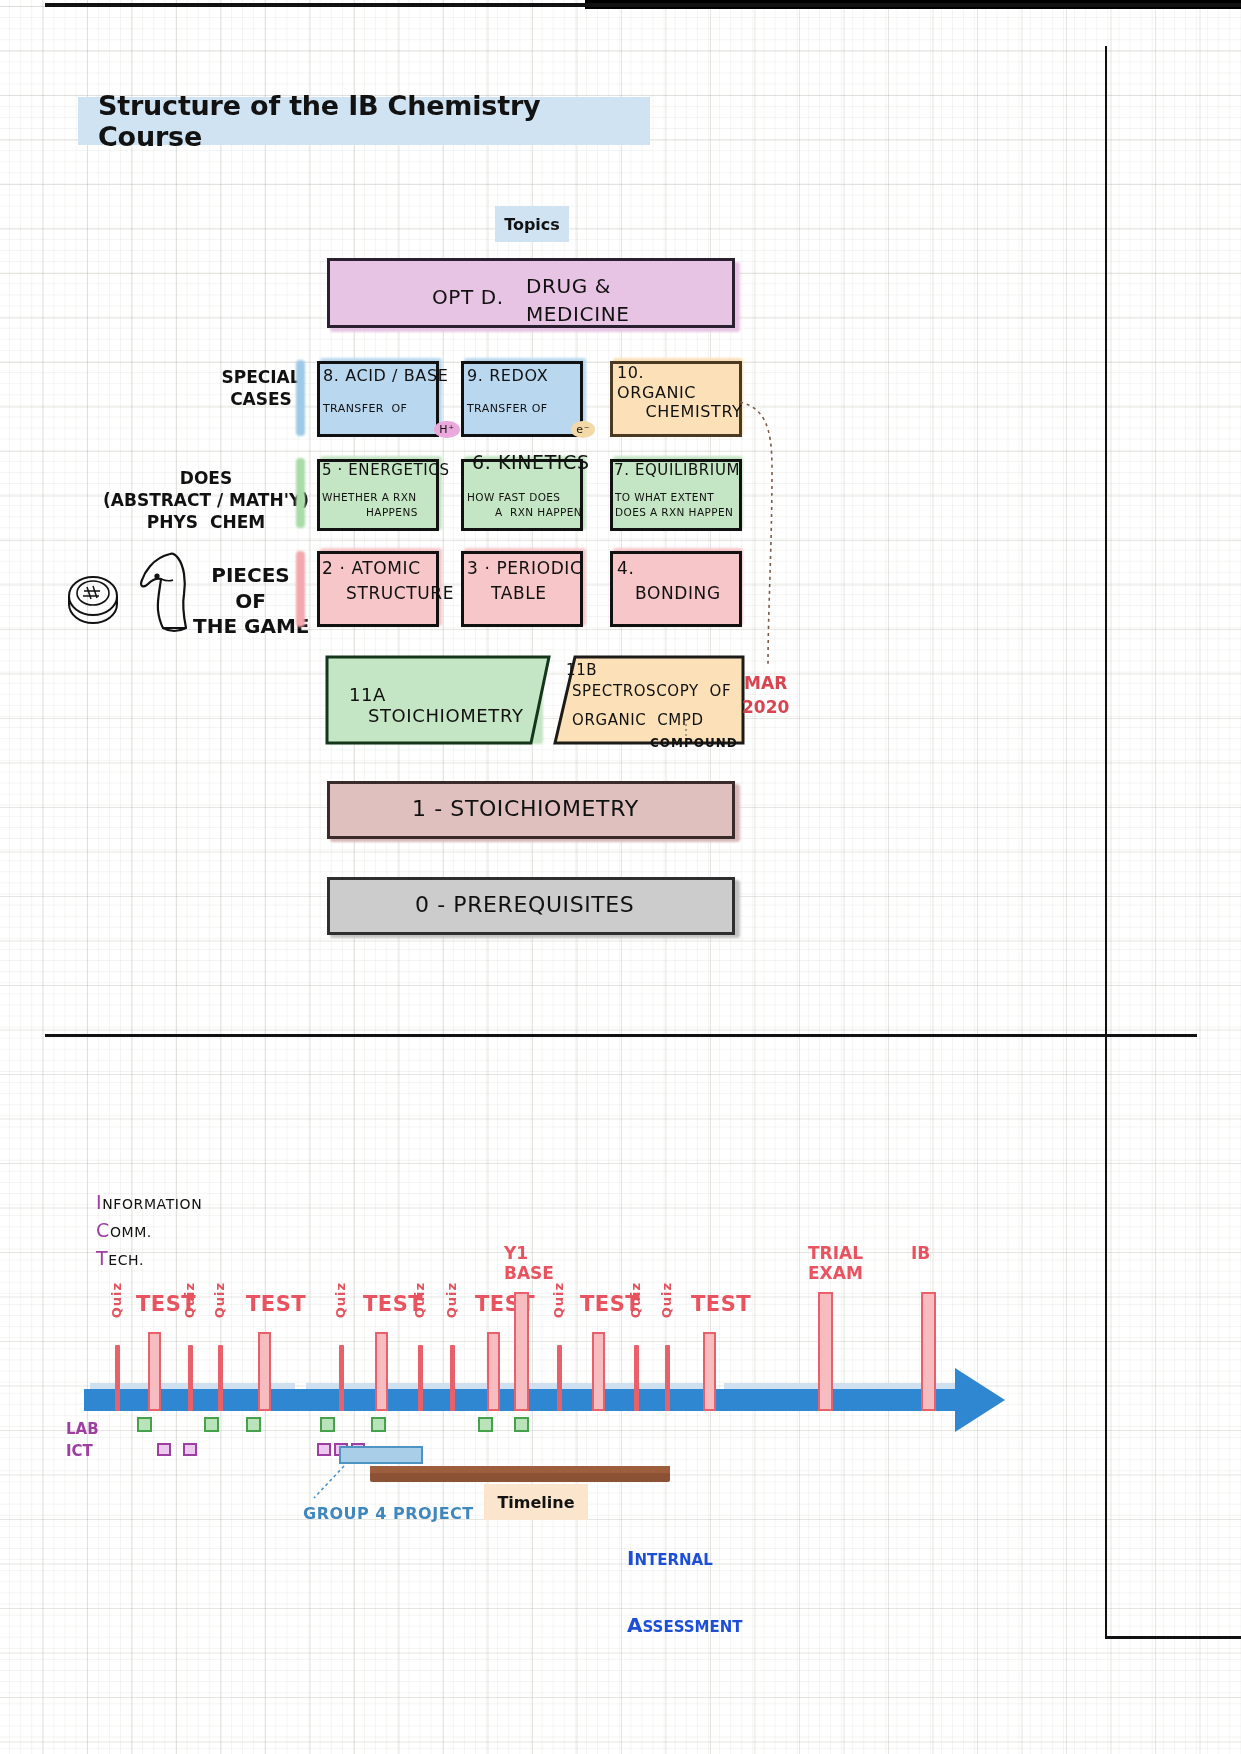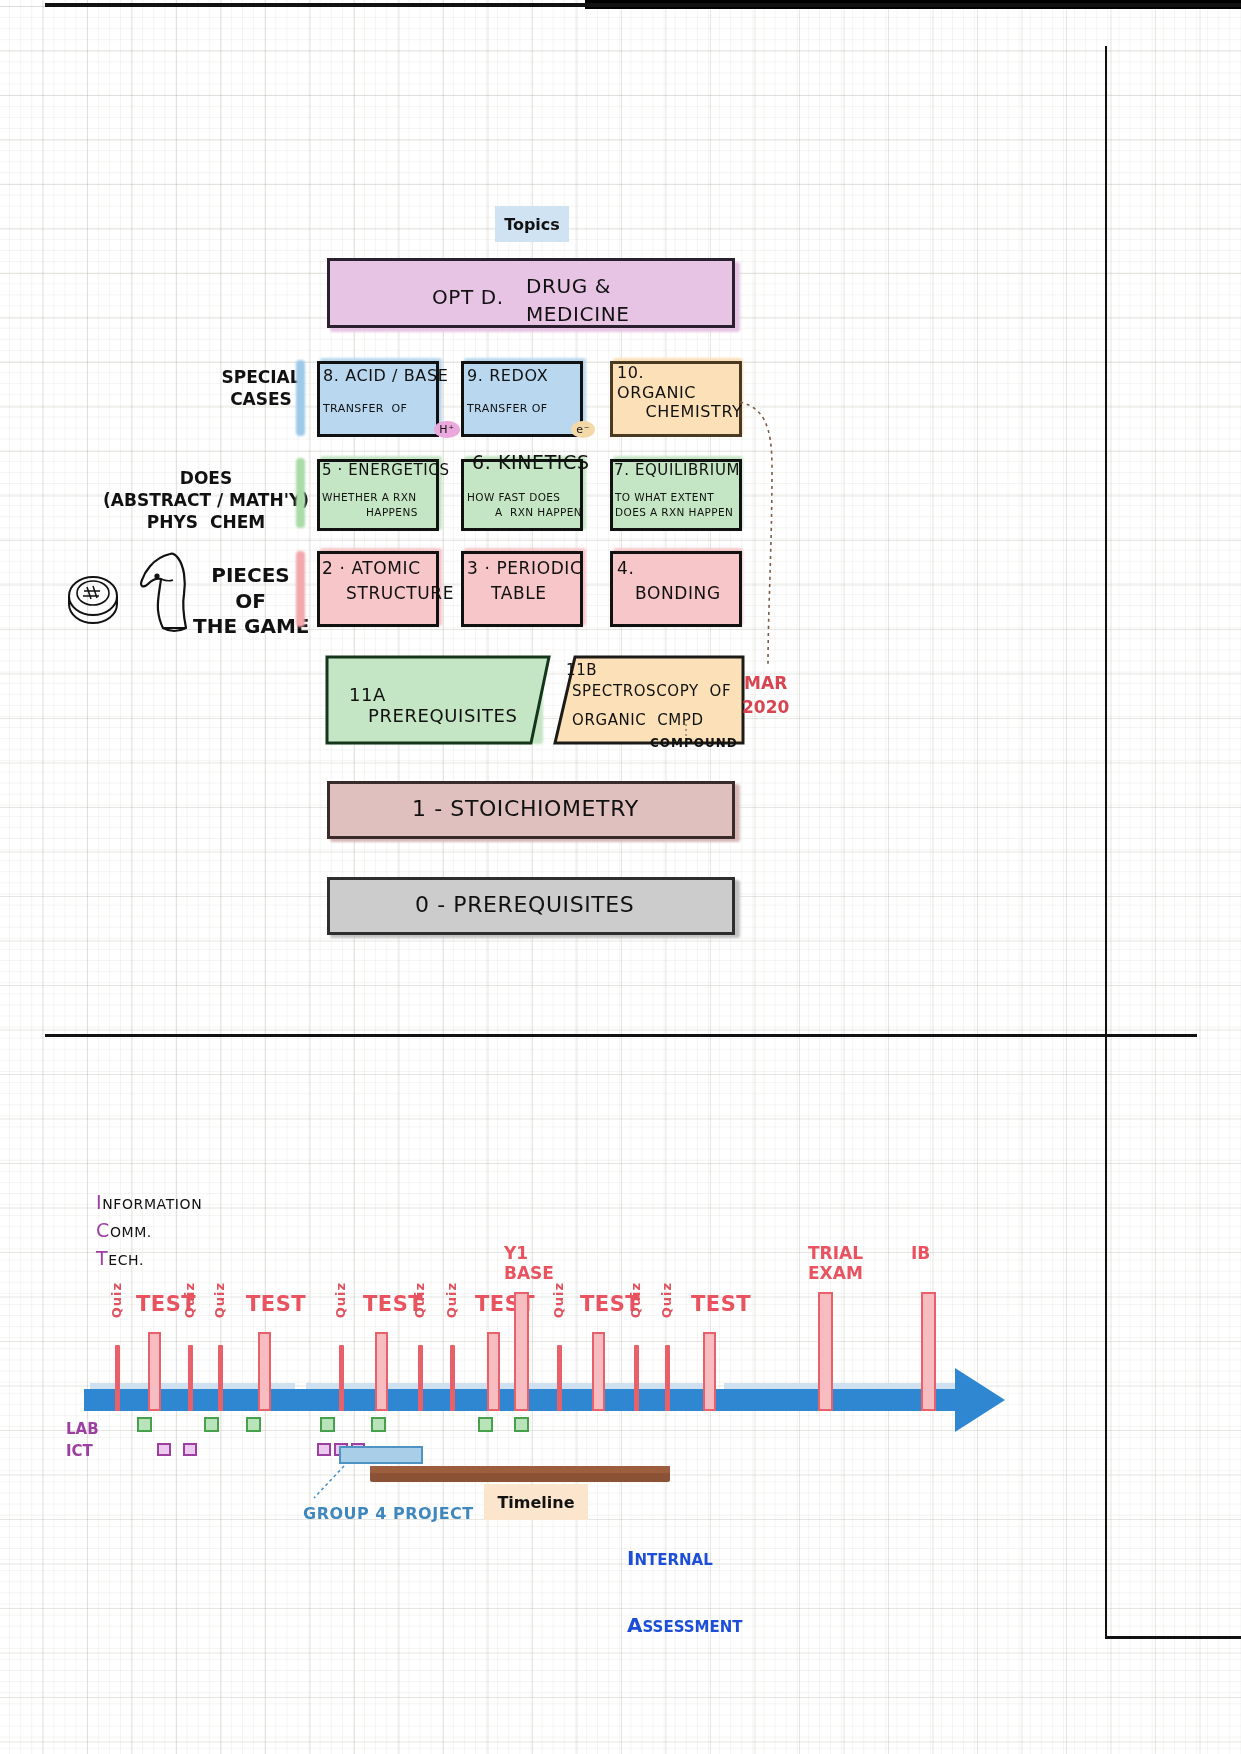--- a/index.html
+++ b/index.html
@@ -94,20 +94,21 @@
 <div id="grid"></div>
 
 <div id="page">
 
   <div class="rule rule-top2"></div>
   <div class="rule rule-top"></div>
   <div class="rule rule-mid"></div>
   <div class="rule rule-right"></div>
   <div class="rule rule-bottom"></div>
 
+  <div class="chip" id="title-chip">Structure of the IB Chemistry Course</div>
   <div class="chip" id="topics-chip">Topics</div>
 
   <div class="hshadow" style="left:330px;top:262px;width:410px;height:70px;background:#e8c4e4;"></div>
   <div class="hbox" style="left:327px;top:258px;width:408px;height:70px;background:#e8c4e4;border-color:#2b2030;"></div>
   <div class="htxt hand" style="left:432px;top:285px;font-size:20px;">OPT D.</div>
   <div class="htxt hand" style="left:526px;top:272px;font-size:20px;line-height:1.4;">DRUG &amp;
 MEDICINE</div>
 
   <div class="rowlabel" style="left:206px;top:367px;width:110px;font-size:17px;">SPECIAL
 CASES</div>
@@ -195,21 +196,21 @@
 
   <svg style="position:absolute;left:738px;top:398px;" width="50" height="290">
     <path d="M2 4 C26 10 34 28 34 70 C34 150 30 210 30 268" fill="none" stroke="#7a5a44" stroke-width="1.6" stroke-dasharray="3 4"></path>
   </svg>
 
   <div class="hshadow" style="left:329px;top:660px;width:214px;height:84px;background:#c5e6c4;"></div>
   <svg style="position:absolute;left:325px;top:655px;" width="235" height="92">
     <polygon points="2,2 224,2 206,88 2,88" fill="#c5e6c4" stroke="#14361a" stroke-width="3"></polygon>
   </svg>
   <div class="htxt hand" style="left:349px;top:684px;font-size:18px;">11A
-   PREREQUISITES</div>
+   STOICHIOMETRY</div>
 
   <svg style="position:absolute;left:553px;top:655px;" width="192" height="92">
     <polygon points="22,2 190,2 190,88 2,88" fill="#fbe0b8" stroke="#1d1b18" stroke-width="3"></polygon>
   </svg>
   <div class="htxt hand" style="left:566px;top:661px;font-size:15px;">11B</div>
   <div class="htxt hand" style="left:572px;top:682px;font-size:15px;">SPECTROSCOPY  OF</div>
   <div class="htxt hand" style="left:572px;top:704px;font-size:15px;margin-top:7px;">ORGANIC  CMPD</div>
   <svg style="position:absolute;left:683px;top:719px;" width="6" height="22">
     <path d="M3 0 V20" stroke="#8a7a60" stroke-width="1.4" stroke-dasharray="2 3"></path>
   </svg>

